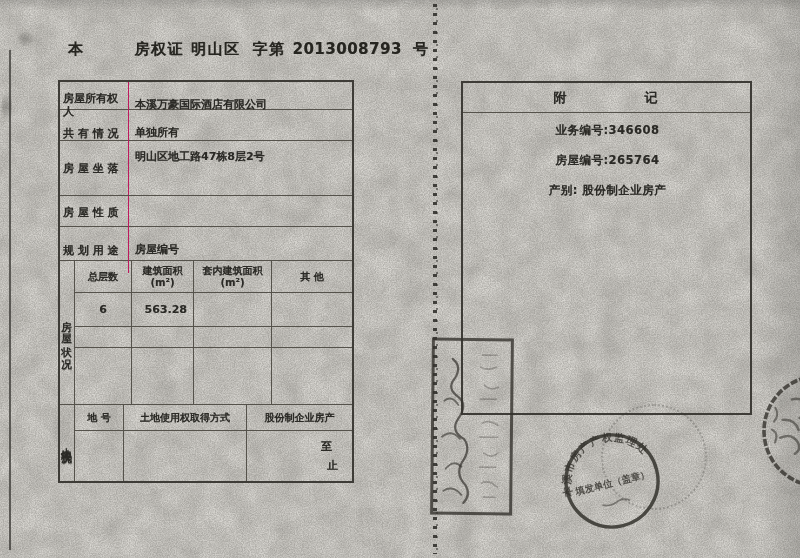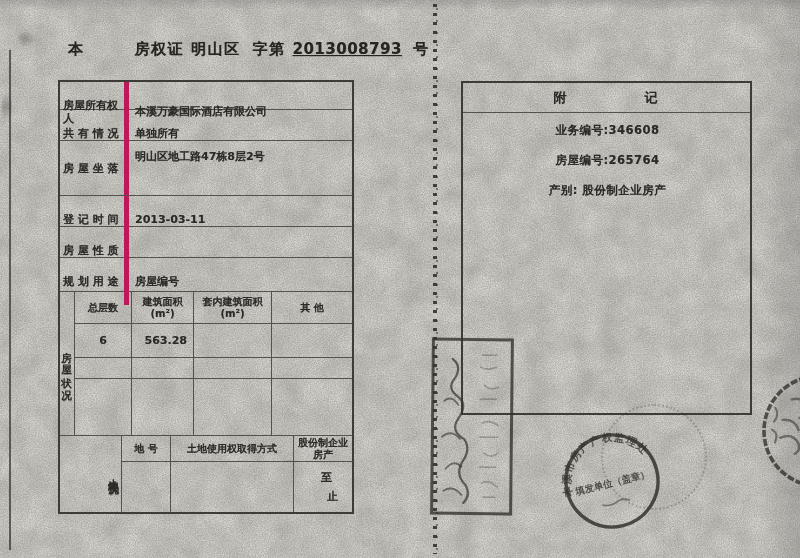--- a/index.html
+++ b/index.html
@@ -17,33 +17,33 @@
     background:linear-gradient(to bottom, rgba(40,40,38,.16), rgba(40,40,38,0));}
   .smudge{position:absolute;border-radius:50%;background:radial-gradient(circle, rgba(45,44,40,.28), rgba(45,44,40,0) 70%);}
 
   
   .title{position:absolute;left:68px;top:40px;display:flex;align-items:baseline;
     font-size:15px;font-weight:700;letter-spacing:1.5px;color:#262520;
     text-shadow:.4px .4px .6px rgba(38,37,32,.45);}
   .title .t-prefix{margin-right:50px;}
   .title .t-district{margin-left:7px;}
   .title .t-series{margin-left:12px;}
-  .title .t-number{margin-left:7px;letter-spacing:.5px;text-decoration:underline;}
+  .title .t-number{margin-left:7px;letter-spacing:.5px;}
   .title .t-suffix{margin-left:11px;}
 
   
   .cert-table{position:absolute;left:58px;top:80px;width:292px;border:2px solid #3e3c37;
     font-size:11px;font-weight:700;text-shadow:.3px .3px .5px rgba(43,42,38,.4);}
   .trow{display:grid;grid-template-columns:69px 1fr;border-bottom:1px solid #55524b;}
-  .tlabel{border-right:5px solid #be185d;display:flex;align-items:center;padding:17px 3px;line-height:13px;}
+  .tlabel{border-right:1px solid #be185d;display:flex;align-items:center;padding:10px 3px;line-height:13px;}
   .tvalue{display:flex;align-items:center;padding:16px 6px;line-height:14px;}
   .tvalue.top{align-items:flex-start;padding-top:9px;}
 
   .hsec{display:grid;grid-template-columns:15px 57px 62px 78px 1fr;grid-template-rows:32px 34px 21px 56px;}
-  .lsec{display:grid;grid-template-columns:15px 49px 123px 1fr;grid-template-rows:26px 50px;border-top:1px solid #55524b;padding-left:47px;}
+  .lsec{display:grid;grid-template-columns:15px 49px 123px 1fr;grid-template-rows:26px 50px;border-top:1px solid #55524b;}
   .cell{border-right:1px solid #55524b;border-bottom:1px solid #55524b;}
   .cell.last-c{border-right:none;}
   .cell.last-r{border-bottom:none;}
   .vlabel{writing-mode:vertical-rl;text-orientation:upright;display:flex;align-items:center;justify-content:center;
     font-size:10.5px;border-right:1px solid #55524b;border-bottom:none;}
   .vlabel.house{letter-spacing:13px;padding-top:10px;}
   .vlabel.land{letter-spacing:2px;}
   .hs-head{display:flex;align-items:center;justify-content:center;text-align:center;
     font-size:10px;line-height:12px;white-space:pre-line;}
   .num-cell{display:flex;align-items:center;}
@@ -119,24 +119,20 @@
     </div>
     <div class="trow" style="height:30px">
       <div class="tlabel">共 有 情 况</div>
       <div class="tvalue">单独所有</div>
     </div>
     <div class="trow" style="height:54px">
       <div class="tlabel">房 屋 坐 落</div>
       <div class="tvalue top">明山区地工路47栋8层2号</div>
     </div>
     <div class="trow" style="height:30px">
-      <div class="tlabel">登 记 时 间</div>
-      <div class="tvalue">2013-03-11</div>
-    </div>
-    <div class="trow" style="height:30px">
       <div class="tlabel">房 屋 性 质</div>
       <div class="tvalue"></div>
     </div>
     <div class="trow" style="height:33px">
       <div class="tlabel">规 划 用 途</div>
       <div class="tvalue">房屋编号</div>
     </div>
 
     <div class="hsec">
       <div class="vlabel house" style="grid-row:1/5">房屋状况</div>

